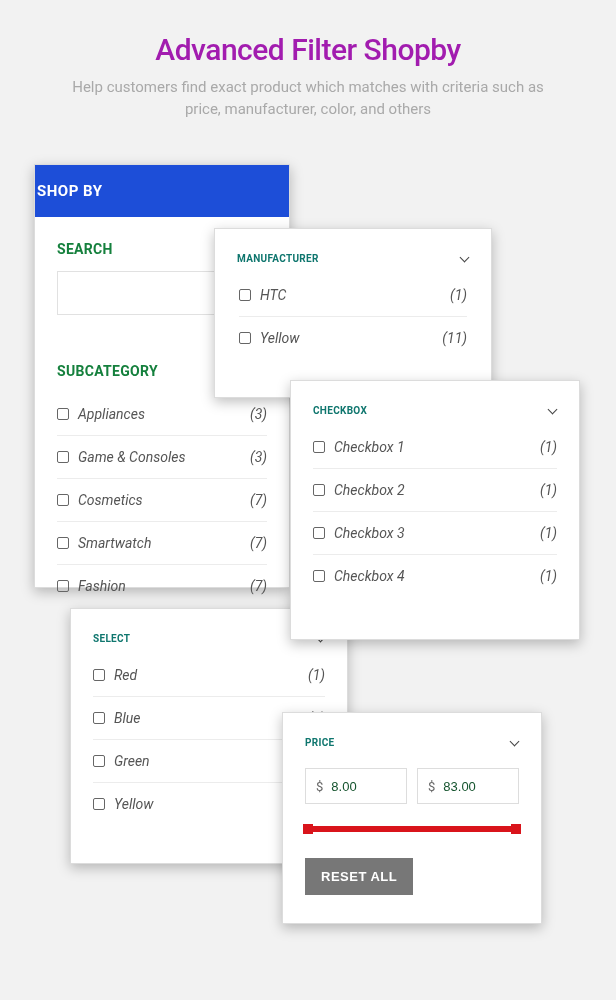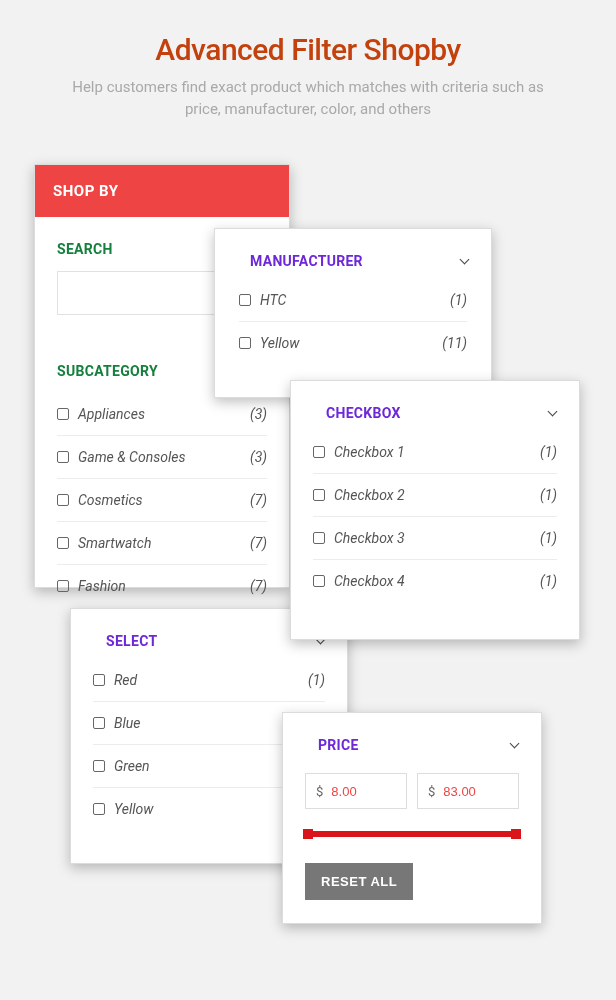--- a/index.html
+++ b/index.html
@@ -6,21 +6,21 @@
   body {
     width: 616px;
     height: 1000px;
     background: #f2f2f2;
     font-family: -apple-system, BlinkMacSystemFont, "Segoe UI", Roboto, Arial, sans-serif;
     position: relative;
     overflow: hidden;
   }
   .hero-title {
     text-align: center;
-    color: #c2410c;
+    color: #a21caf;
     font-size: 30px;
     font-weight: 500;
     padding-top: 32px;
     letter-spacing: -0.5px;
   }
   .hero-sub {
     text-align: center;
     color: #a9a9a9;
     font-size: 15px;
     line-height: 1.45;
@@ -28,25 +28,25 @@
   }
   .panel {
     position: absolute;
     background: #fff;
     border: 1px solid #dcdcdc;
     box-shadow: 0 4px 12px rgba(0,0,0,0.25);
   }
   
   .p-shopby { left: 34px; top: 164px; width: 256px; height: 424px; z-index: 1; }
   .shopby-head {
-    background: #ef4444;
+    background: #1d4ed8;
     color: #fff;
     font-weight: 700;
     font-size: 15px;
-    padding: 17px 18px;
+    padding: 17px 2px;
     letter-spacing: 0.5px;
   }
   .section-title {
     font-size: 14px;
     font-weight: 700;
     color: #15803d;
     padding: 24px 22px 14px;
     letter-spacing: 0.3px;
   }
   .search-box {
@@ -72,21 +72,21 @@
   .row:last-child { border-bottom: 0; }
   .row .left { display: flex; align-items: center; gap: 9px; }
   .chk {
     width: 12px; height: 12px; border: 1.5px solid #666; border-radius: 2px; flex: 0 0 auto;
   }
   .cnt { color: #555; }
   .sec-head {
     display: flex; align-items: center; justify-content: space-between;
     padding: 24px 22px 10px;
   }
-  .sec-head .t { font-size: 14px; font-weight: 700; color: #6d28d9; letter-spacing: 0.3px; margin-left: 13px; }
+  .sec-head .t { font-size: 10px; font-weight: 700; color: #0f766e; letter-spacing: 0.3px; }
   .chev {
     width: 10px; height: 10px; position: relative;
   }
   .chev::before {
     content: ""; position: absolute; left: 2px; top: 0px;
     width: 6px; height: 6px; border-right: 1.5px solid #444; border-bottom: 1.5px solid #444;
     transform: rotate(45deg);
   }
 
   
@@ -102,21 +102,21 @@
   
   .p-price { left: 282px; top: 712px; width: 260px; height: 212px; z-index: 4; }
   .price-inputs {
     display: flex; gap: 10px; padding: 10px 22px 0;
   }
   .pbox {
     flex: 1; border: 1px solid #ddd; height: 36px;
     display: flex; align-items: center; padding: 0 10px; gap: 8px; font-size: 13px; color: #444;
   }
   .pbox .cur { color: #666; }
-  .pbox input { border:0; outline:none; width:100%; font-size:13px; color:#ef4444; }
+  .pbox input { border:0; outline:none; width:100%; font-size:13px; color:#14532d; }
   .slider {
     margin: 22px 22px 0; height: 6px; background: #d9141b; position: relative;
   }
   .slider .handle {
     position: absolute; top: -2px; width: 10px; height: 10px; background: #d9141b;
   }
   .slider .h1 { left: -2px; }
   .slider .h2 { right: -2px; }
   .reset {
     margin: 26px 22px 0; background: #777; color: #fff; border: 0;

